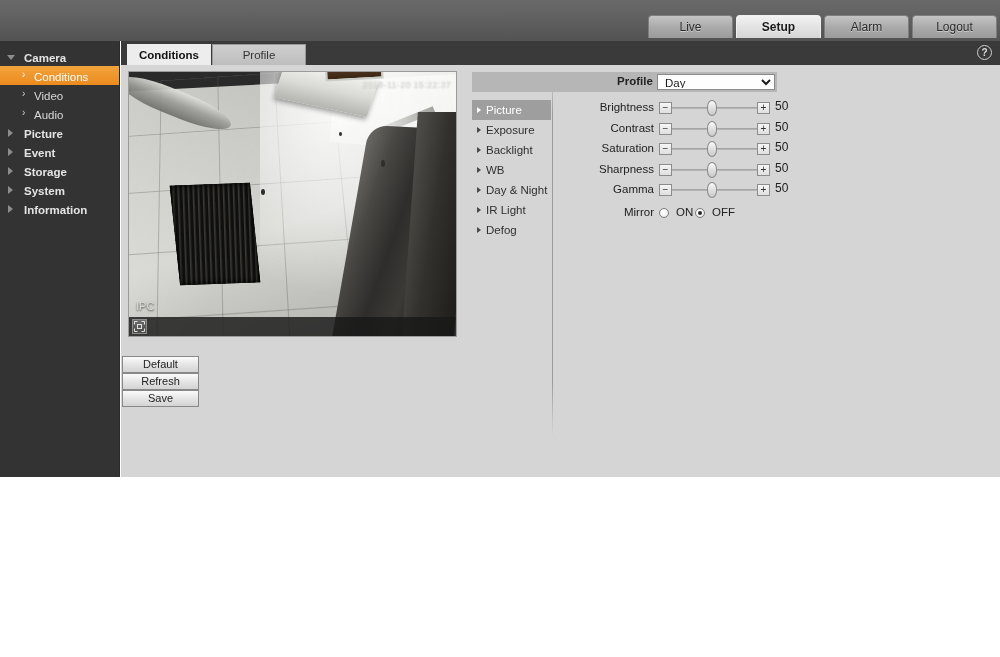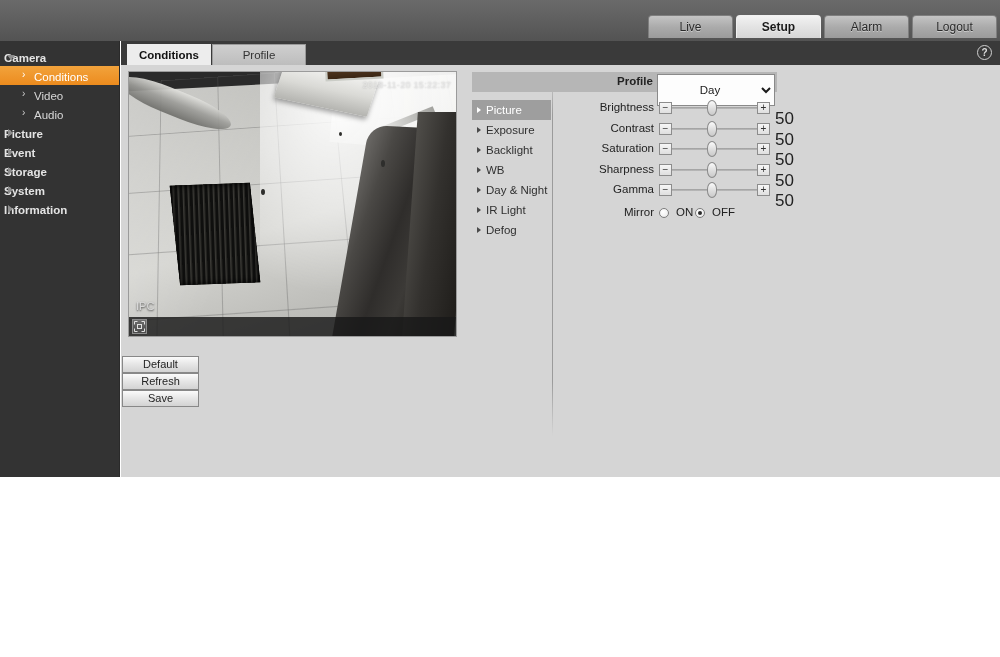--- a/index.html
+++ b/index.html
@@ -52,21 +52,21 @@
 
   
   .shell { position:absolute; left:0; top:41px; width:1000px; height:436px; }
   .sidebar {
     position:absolute; left:0; top:0; width:120px; height:436px;
     background:#333333;
     border-right:1px solid #2a2a2a;
   }
   .side-item { position:relative; height:19px; line-height:19px; cursor:pointer; user-select:none; }
   .side-item .lbl { font-size:11.5px; color:#e4e4e4; }
-  .side-top { padding-left:4px; }
+  .side-top { padding-left:24px; }
   .side-top .lbl { font-weight:bold; }
   .side-sub { padding-left:34px; }
   .side-sub .lbl { font-weight:normal; color:#d8d8d8; }
   .side-item.active { background: linear-gradient(180deg,#f2a33c 0%,#ec8b1e 100%); }
   .side-item.active .lbl { color:#ffffff; }
   .arrow-r {
     position:absolute; left:8px; top:6px;
     width:0;height:0;border-left:5px solid #8d8d8d;
     border-top:4px solid transparent;border-bottom:4px solid transparent;
   }
@@ -227,21 +227,21 @@
     position:absolute; left:351px; top:31px; width:305px; height:20px;
     background:#b6b6b6;
   }
   .profilelabel {
     position:absolute; left:145px; top:3px; font-size:11.5px; color:#222; font-weight:bold;
   }
   .sel {
     font-family:"Liberation Sans", sans-serif; font-size:11.5px; color:#1b1b1b;
     background:#fdfdfd; border:1px solid #8a8a8a; padding:1px 3px; cursor:pointer;
   }
-  .profilesel { position:absolute; left:185px; top:2px; width:118px; height:32px;text-align:center; }
+  .profilesel { position:absolute; left:185px; top:2px; width:118px; height:16px; }
 
   .menulist { position:absolute; left:351px; top:59px; width:79px; }
   .mitem {
     height:20px; line-height:20px; padding-left:14px; position:relative;
     font-size:11.5px; color:#303030; cursor:pointer; user-select:none;
   }
   .mitem.sel-on { background:#9e9e9e; color:#fff; }
   .mitem .tri {
     position:absolute; left:5px; top:7px; width:0;height:0;
     border-left:4px solid #4a4a4a;
@@ -267,21 +267,21 @@
   .track {
     position:absolute; left:91px; top:8px; width:86px; height:2px;
     background: linear-gradient(180deg,#9d9d9d 0%,#bcbcbc 100%);
   }
   .knob {
     position:absolute; left:126px; top:1px; width:10px; height:16px;
     border-radius:5px/7px;
     background: linear-gradient(180deg,#fafafa 0%,#e0e0e0 50%,#cacaca 100%);
     border:1px solid #8a8a8a; cursor:pointer;
   }
-  .sval { position:absolute; left:194px; top:10px; font-size:17px; color:#222;text-align:center; }
+  .sval { position:absolute; left:194px; top:0; font-size:12px; color:#222;text-align:center; }
 
   .mrow { position:relative; height:21px; margin-top:1px; }
   .mirlabel { position:absolute; left:0; top:3px; width:73px; text-align:right; font-size:11.5px; color:#222; }
   .radio {
     position:absolute; top:5px; width:10px; height:10px; border-radius:50%;
     background: radial-gradient(circle at 38% 34%, #ffffff 0%, #f2f2f2 58%, #d8d8d8 100%);
     border:1px solid #7c7c7c; cursor:pointer;
   }
   .radio.on::after {
     content:""; position:absolute; left:2px; top:2px; width:4px; height:4px;

